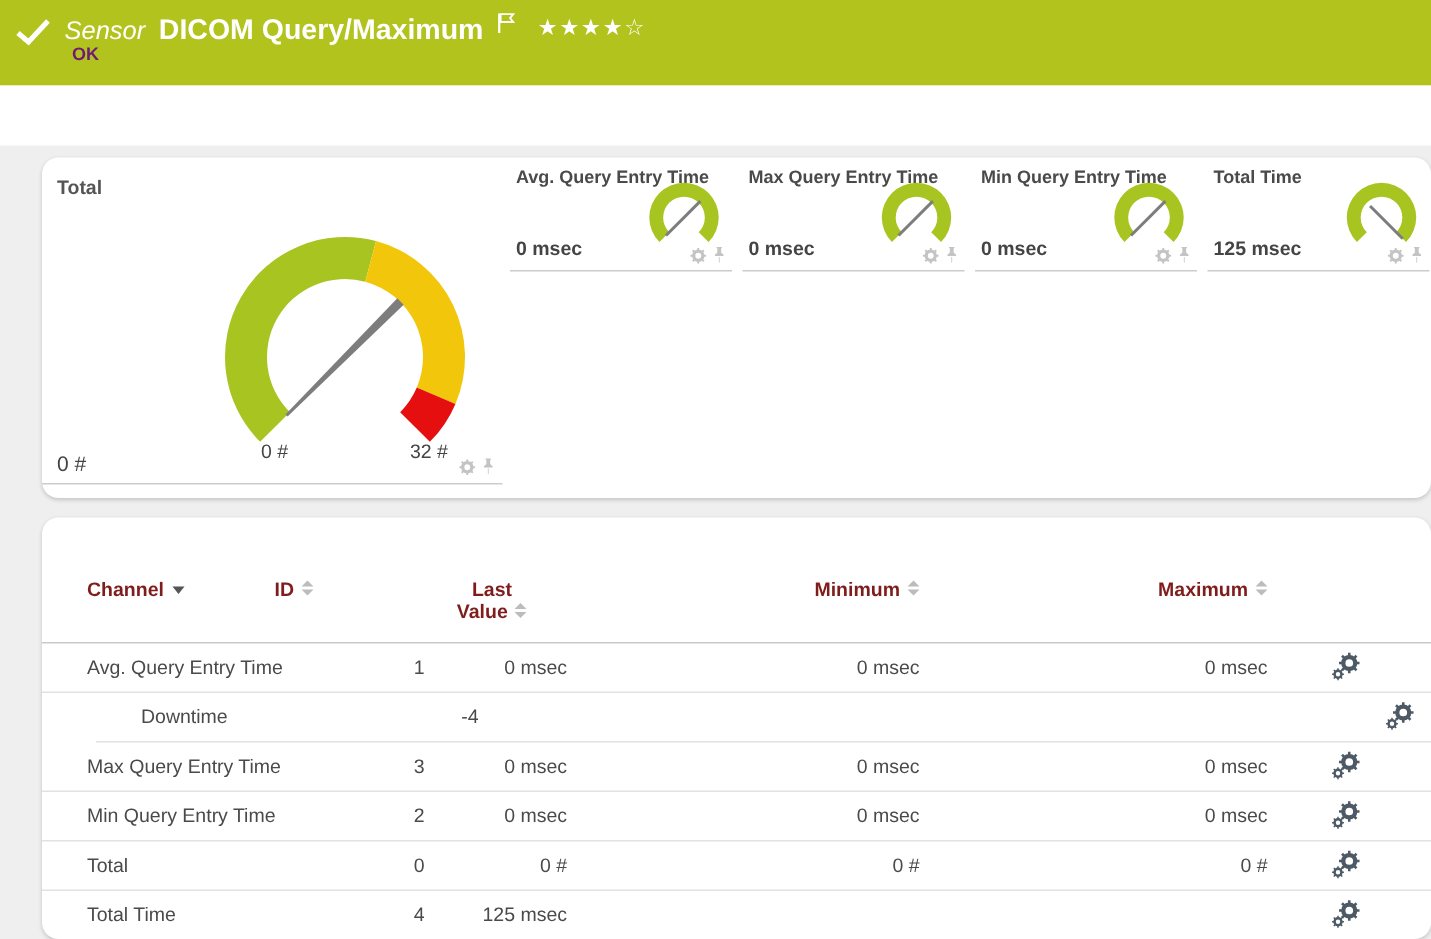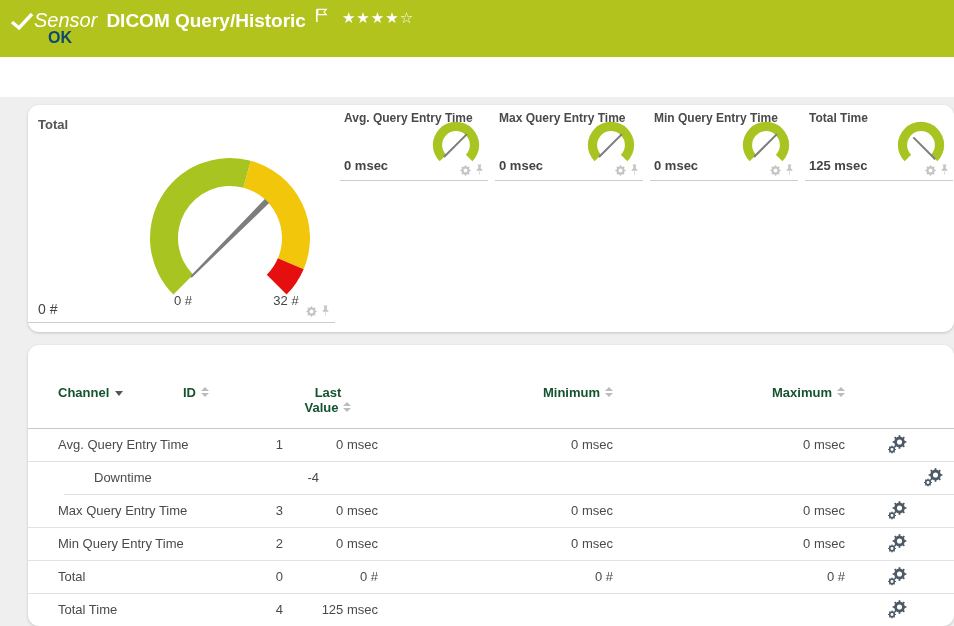--- a/index.html
+++ b/index.html
@@ -3,25 +3,25 @@
 <meta charset="utf-8">
 <style>
   html,body{margin:0;padding:0;background:#efefef;}
   #canvas{position:relative;width:954px;height:626px;background:#efefef;overflow:hidden;
           font-family:"Liberation Sans",sans-serif;color:#4a4a4a;}
 
   
   .top-bar{position:absolute;left:0;top:0;width:954px;height:57px;background:#b2c31e;}
   .top-row{position:absolute;left:10px;top:8px;display:flex;align-items:center;}
   .chk{width:24px;height:20px;}
-  .sensor-kind{font-style:italic;font-size:20px;color:#fff;margin-left:0;}
+  .sensor-kind{font-style:italic;font-size:17px;color:#fff;margin-left:9px;}
   .sensor-name{font-size:19px;font-weight:bold;color:#fff;margin-left:9px;}
   .flag-ic{width:13px;height:15px;margin-left:9px;margin-bottom:10px;}
   .stars{color:#fff;font-size:15px;letter-spacing:1px;margin-left:14px;margin-bottom:6px;}
-  .ok-badge{position:absolute;left:48px;top:29px;font-size:16px;font-weight:bold;color:#0c4a6e;}
+  .ok-badge{position:absolute;left:48px;top:29px;font-size:12px;font-weight:bold;color:#701a75;}
 
   
   .tab-bar{position:absolute;left:0;top:57px;width:954px;height:40px;background:#fff;}
   .tab{position:absolute;top:59px;height:34px;display:flex;align-items:center;gap:7px;
        font-size:14px;color:#555;cursor:pointer;white-space:nowrap;}
   .tab .num{font-weight:bold;color:#333;}
   .tab.active{color:#3c4853;font-weight:bold;}
   .tab-underline{position:absolute;left:50px;top:93px;width:113px;height:3px;background:#1f9ad2;}
   .ticon{width:17px;height:15px;flex:0 0 auto;}
 
@@ -48,21 +48,21 @@
   .gtile .gv{position:absolute;left:4px;bottom:7px;font-size:13px;font-weight:bold;color:#444;}
   .gsvg{position:absolute;left:89px;top:13px;width:54px;height:54px;overflow:visible;}
   .gsvg .ring{fill:#a8c421;}
   .gsvg .nl{display:none;stroke:#7d7d7d;stroke-width:2.6;}
   .gsvg.ne .ne{display:inline;}
   .gsvg.se .se{display:inline;}
   .gtile .tile-icons{right:4px;bottom:3px;}
 
   
   .thead{position:absolute;left:0;top:30px;width:926px;height:53px;border-bottom:1px solid #c9c9c9;
-         font-size:13px;font-weight:bold;color:#14532d;}
+         font-size:13px;font-weight:bold;color:#7f1d1d;}
   .th{position:absolute;top:10px;}
   .h-channel{left:30px;cursor:pointer;}
   .h-id{left:155px;width:100px;text-align:left;cursor:pointer;}
   .h-last{left:250px;width:100px;text-align:center;cursor:pointer;}
   .h-last .wrap{display:inline-block;width:50px;}
   .h-min{left:385px;width:200px;text-align:right;cursor:pointer;}
   .h-max{left:617px;width:200px;text-align:right;cursor:pointer;}
   .caret-down{display:inline-block;margin-left:6px;margin-bottom:1px;
      border-left:4px solid transparent;border-right:4px solid transparent;border-top:5px solid #555;
      vertical-align:middle;}
@@ -105,21 +105,21 @@
 </svg>
 
 <div id="canvas">
 
   <div class="top-bar">
     <div class="top-row">
       <svg class="chk" viewBox="0 0 24 20">
         <polyline points="2,11 9,17 22,3" fill="none" stroke="#fff" stroke-width="3.4"></polyline>
       </svg>
       <span class="sensor-kind">Sensor</span>
-      <span class="sensor-name">DICOM Query/Historic</span>
+      <span class="sensor-name">DICOM Query/Maximum</span>
       <svg class="flag-ic" viewBox="0 0 13 16">
         <line x1="1.5" y1="1" x2="1.5" y2="15" stroke="#fff" stroke-width="1.6"></line>
         <path d="M2.5,1.5 h9 l-2.3,2.8 2.3,2.8 h-9 z" fill="none" stroke="#fff" stroke-width="1.3"></path>
       </svg>
       <span class="stars">★★★★☆</span>
     </div>
     <div class="ok-badge">OK</div>
   </div>
 
   <div class="tab-bar">

